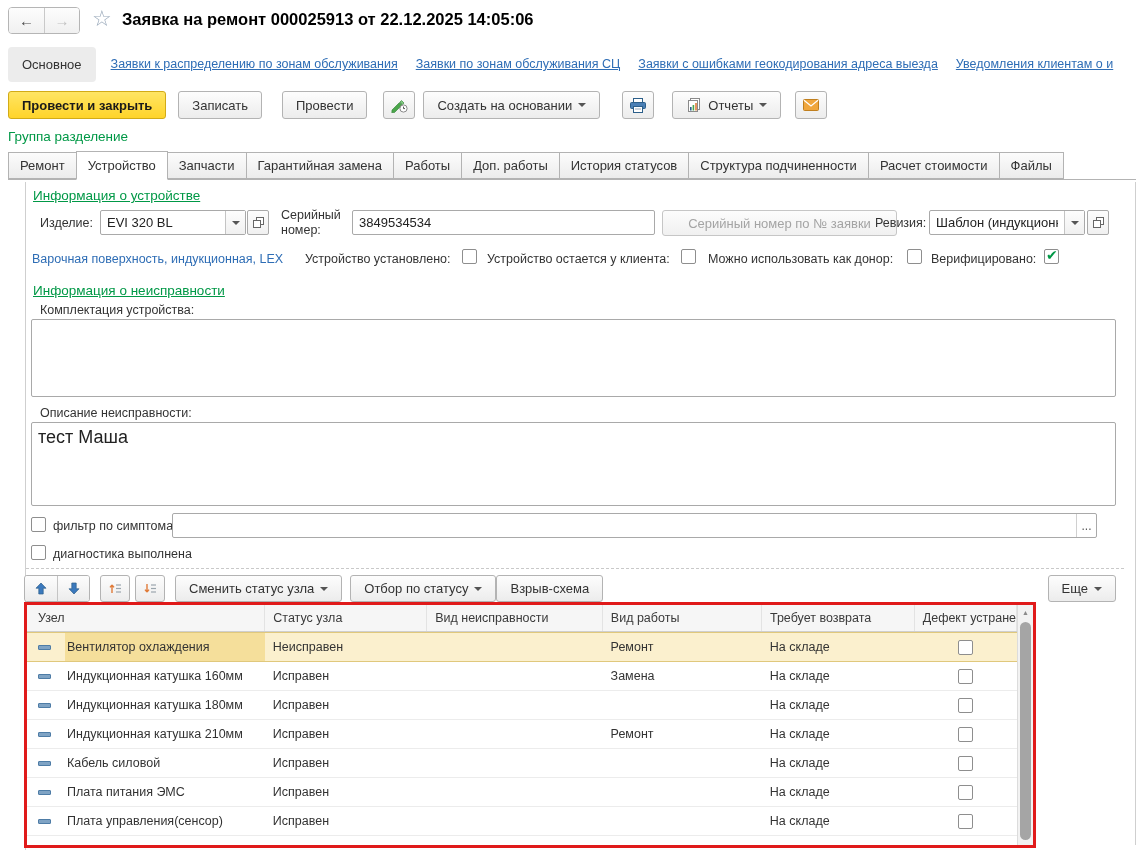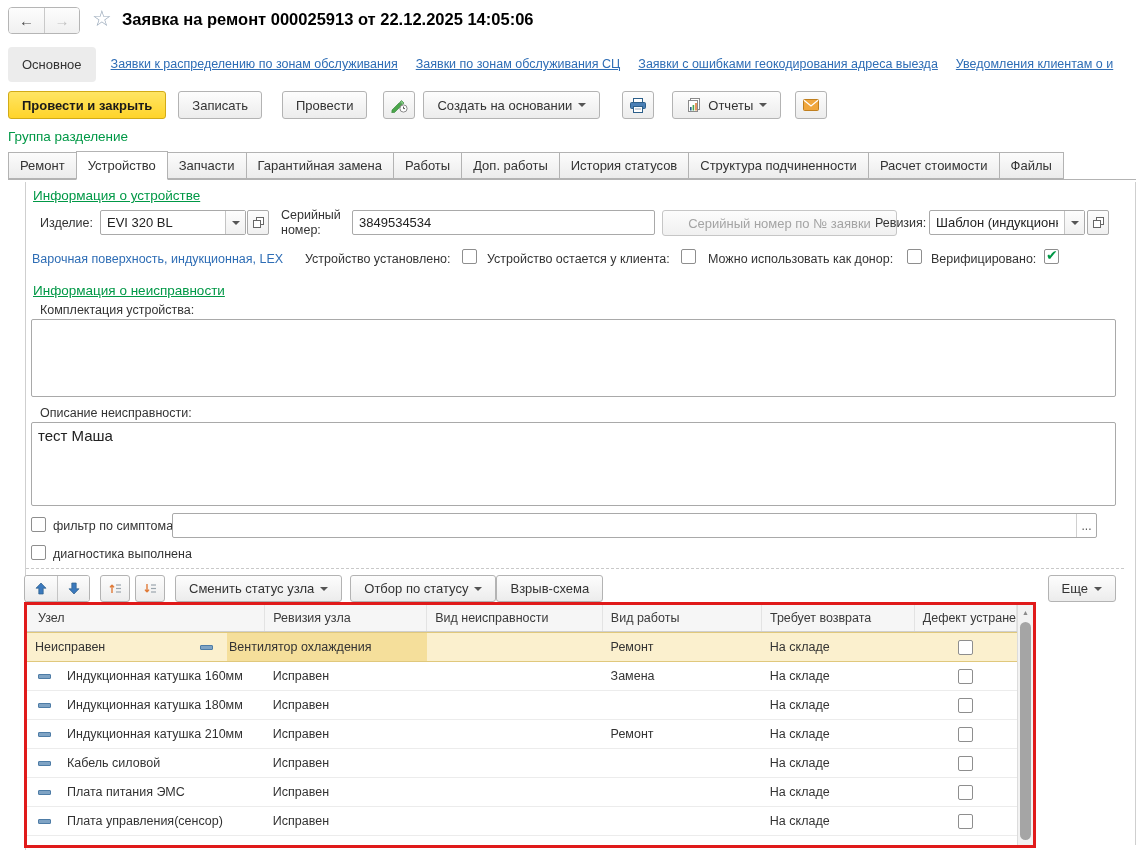--- a/index.html
+++ b/index.html
@@ -42,21 +42,21 @@
   .lbl { position:absolute; font-size:12.5px; color:#333; }
   .field { position:absolute; height:25px; border:1px solid #a9a9a9; border-radius:2px; background:#fff; display:flex; align-items:center; }
   .field input { border:none; outline:none; flex:1; height:100%; padding:0 6px; font-size:13px; font-family:inherit; color:#222; background:transparent; min-width:0; }
   .combo-arrow { width:20px; height:100%; border-left:1px solid #c4c4c4; display:flex; align-items:center; justify-content:center; cursor:pointer; background:linear-gradient(#fdfdfd,#f0f0f0); }
   .openbtn { position:absolute; width:22px; height:25px; border:1px solid #a9a9a9; border-radius:2px; background:linear-gradient(#fdfdfd,#f0f0f0); display:flex; align-items:center; justify-content:center; cursor:pointer; }
   .blue-link { position:absolute; color:var(--link,#2E6DB5); font-size:12.5px; cursor:pointer; white-space:nowrap; }
   .cb { width:15px; height:15px; border:1px solid #8e8e8e; border-radius:2px; background:#fff; display:inline-block; position:relative; cursor:pointer; }
   .cb.checked::after { content:"\2714"; position:absolute; left:1px; top:-3px; font-size:14px; font-weight:bold; color:var(--section-title,#009846); }
   .cbrow .cb { position:absolute; top:249px; }
   .cbrow .cb-label { position:absolute; top:252px; font-size:12.5px; }
-  textarea.ta { position:absolute; border:1px solid #a9a9a9; border-radius:2px; resize:none; font-family:inherit; font-size:15px; color:#222; padding:4px 6px; outline:none; }
+  textarea.ta { position:absolute; border:1px solid #a9a9a9; border-radius:2px; resize:none; font-family:inherit; font-size:18px; color:#222; padding:4px 6px; outline:none; }
   .dashed { position:absolute; left:26px; width:1098px; border-top:1px dashed #c9c9c9; }
   
   .tbar { position:absolute; left:24px; top:575px; width:1092px; height:27px; display:flex; align-items:center; }
   .tbar .btn { height:27px; }
   .btngroup { display:flex; border:1px solid #b3b3b3; border-radius:3px; overflow:hidden; }
   .btngroup .gbtn { width:32px; height:25px; background:linear-gradient(#fdfdfd,#ececec); display:flex; align-items:center; justify-content:center; cursor:pointer; border:none; padding:0; }
   .btngroup .gbtn + .gbtn { border-left:1px solid #c4c4c4; }
   
   .tblbox { position:absolute; left:24px; top:602px; width:1012px; height:246px; border:3px solid var(--table-border,#E01A1A); background:#fff; }
   .tbl-main { position:absolute; left:0; top:0; right:16px; bottom:0; overflow:hidden; }
@@ -290,33 +290,33 @@
   <button class="btn" style="margin-left:auto;">
     <span>Еще</span>
     <span class="caret"></span>
   </button>
 </div>
 
 <div class="tblbox">
   <div class="tbl-main">
     <div class="thead">
         <div class="th c0">Узел</div>
-        <div class="th c1">Ревизия узла</div>
+        <div class="th c1">Статус узла</div>
         <div class="th c2">Вид неисправности</div>
         <div class="th c3">Вид работы</div>
         <div class="th c4">Требует возврата</div>
         <div class="th c5">Дефект устранен</div>
       </div>
     <div class="tbody">
         <div class="trow selected">
+          <div class="tc c0">
+            <span class="marker"></span>
+            <span class="ctext">Вентилятор охлаждения</span>
+          </div>
           <div class="tc c1">Неисправен</div>
-          <div class="tc c0">
-            <span class="marker"></span>
-            <span class="ctext">Вентилятор охлаждения</span>
-          </div>
           <div class="tc c2"></div>
           <div class="tc c3">Ремонт</div>
           <div class="tc c4">На складе</div>
           <div class="tc c5">
             <span class="cb"></span>
           </div>
         </div>
         <div class="trow">
           <div class="tc c0">
             <span class="marker"></span>

